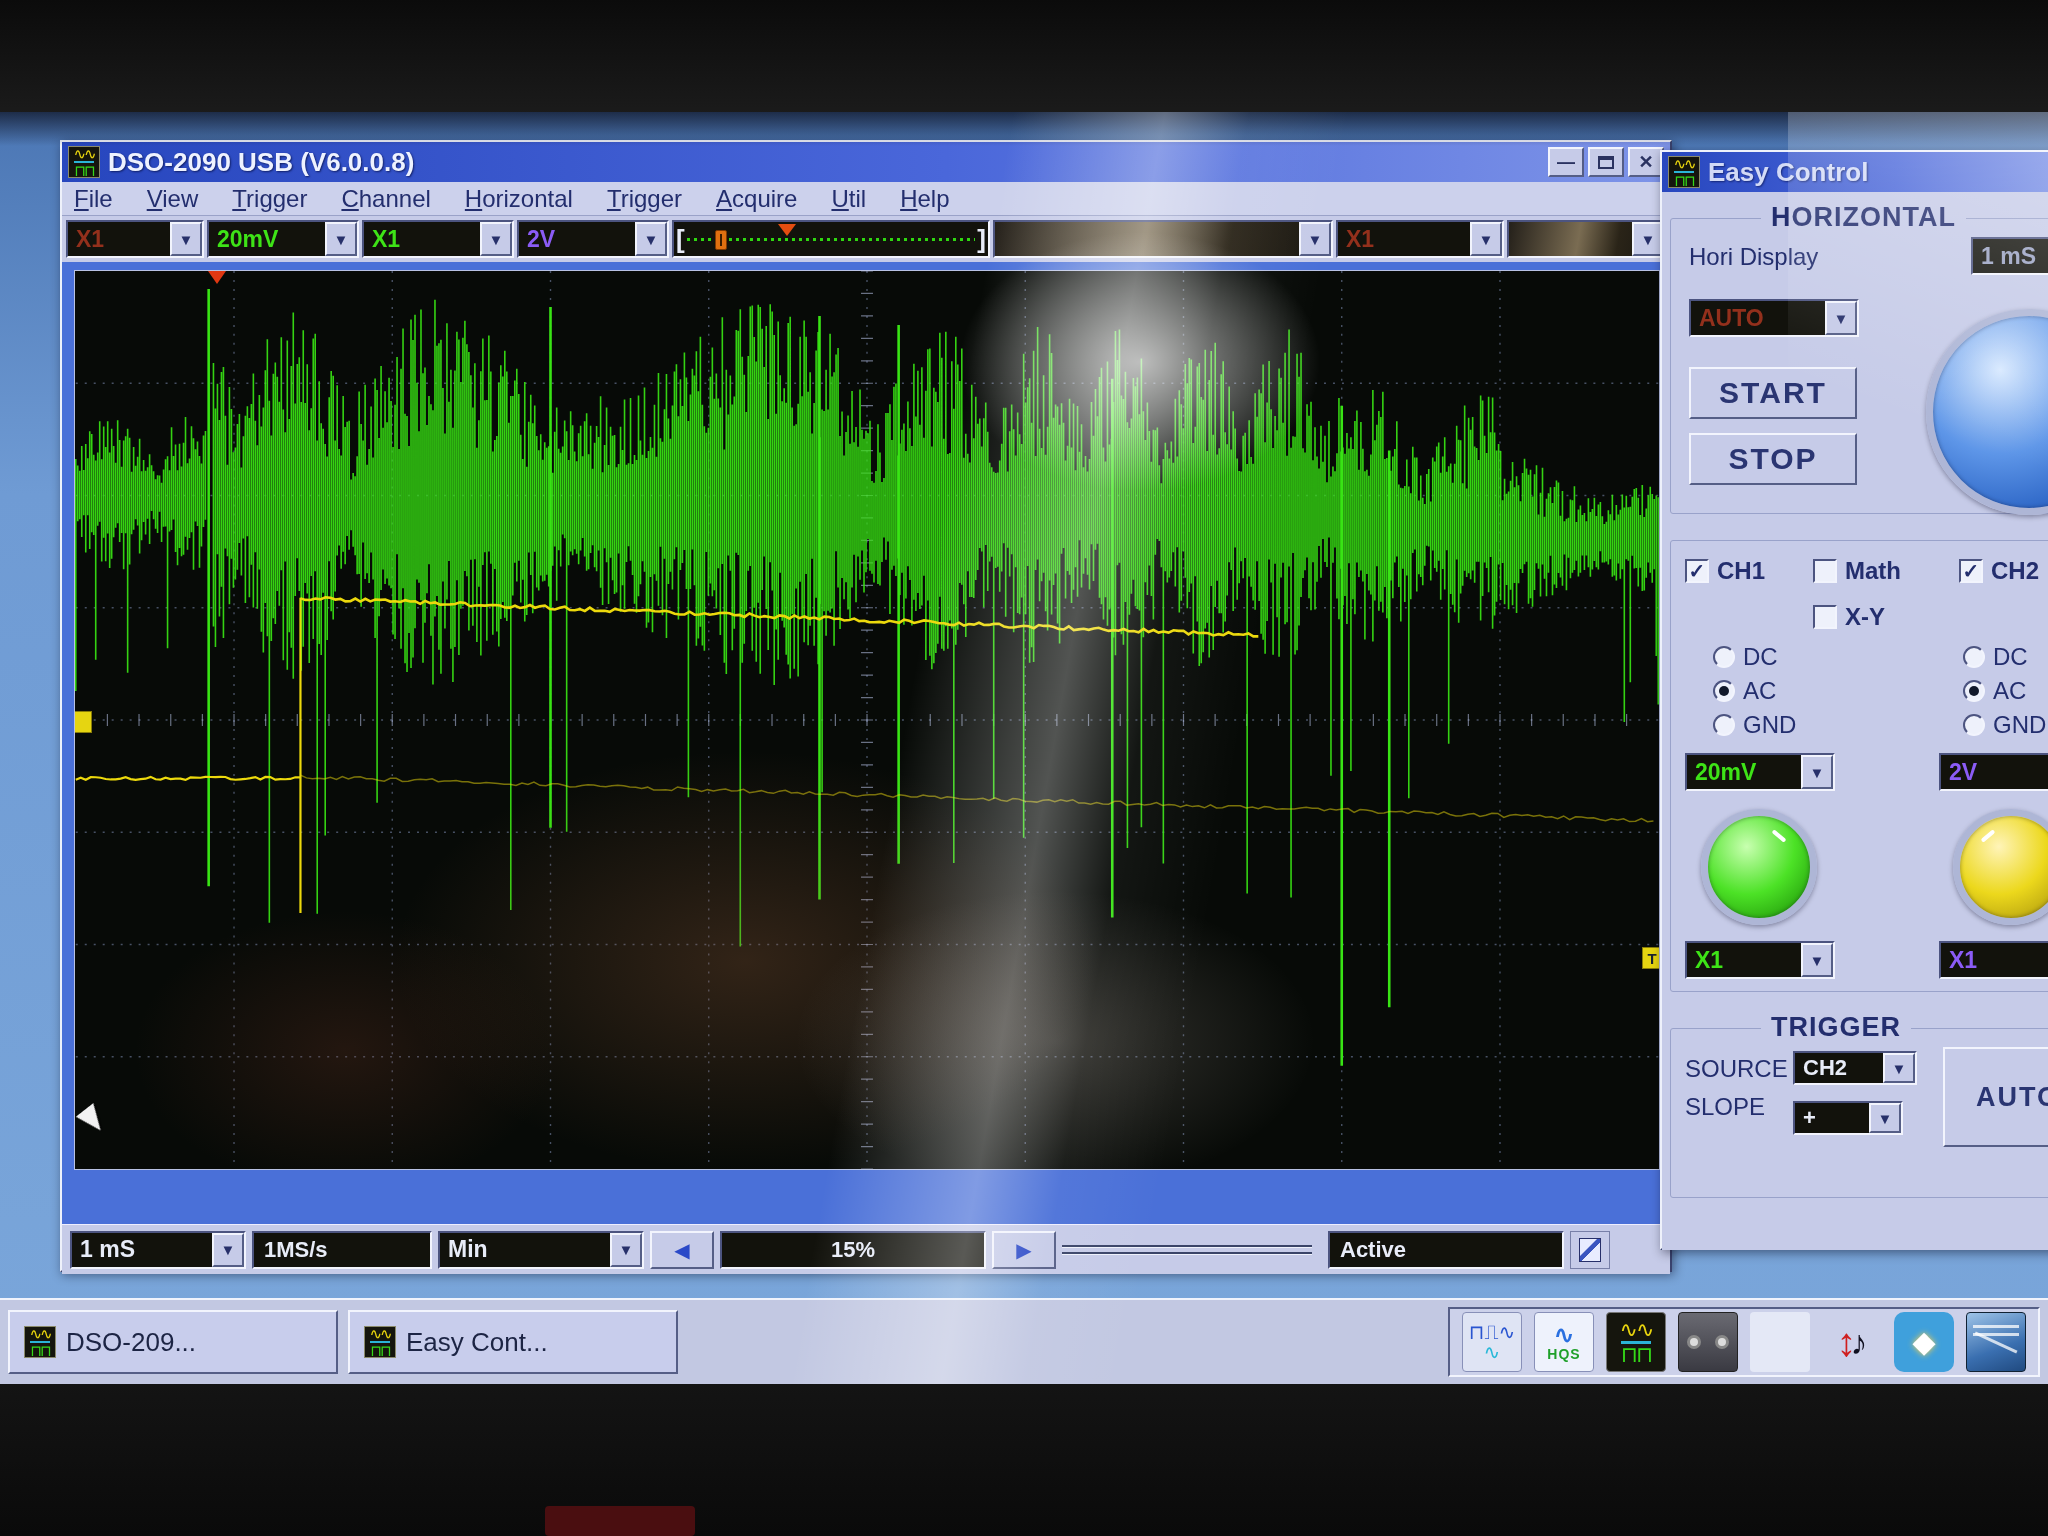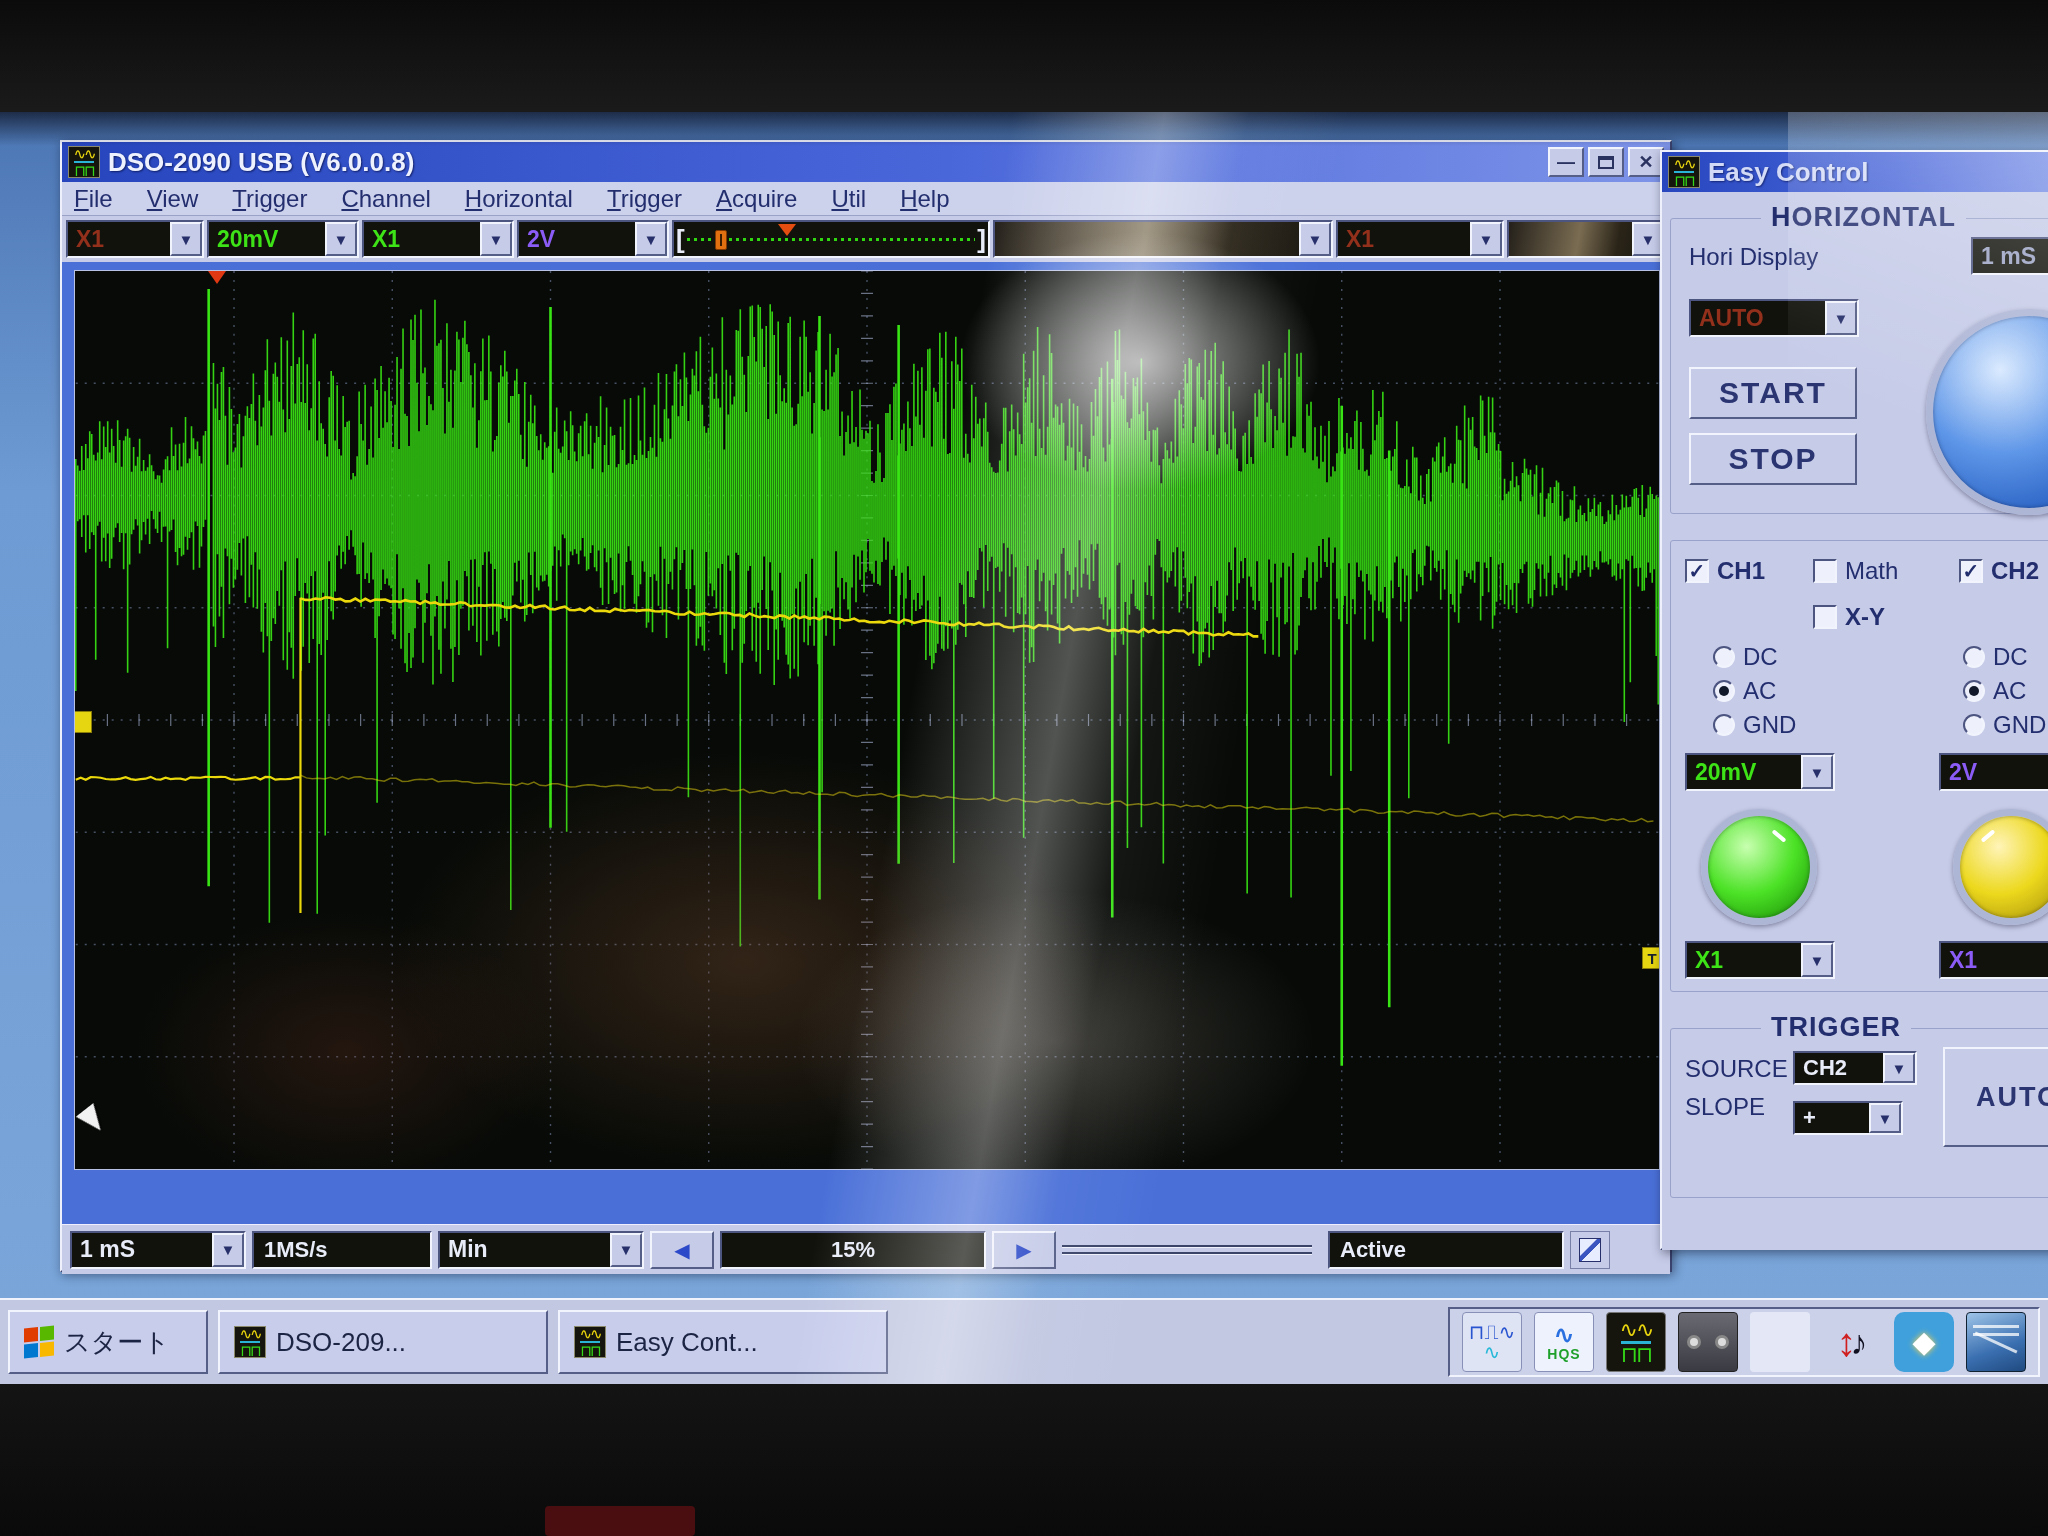--- a/index.html
+++ b/index.html
@@ -288,21 +288,21 @@
           <span class="ebtn" style="left:18px;top:214px;width:168px;height:52px">STOP</span>
         </div>
 
         <div class="group" style="left:8px;top:348px;width:470px;height:452px">
           <span class="cbrow" style="left:14px;top:16px">
             <span class="cb">✓</span>
             <span class="lbl" style="font-weight:bold">CH1</span>
           </span>
           <span class="cbrow" style="left:142px;top:16px">
             <span class="cb"></span>
-            <span class="lbl" style="font-weight:normal">Math</span>
+            <span class="lbl" style="font-weight:bold">Math</span>
           </span>
           <span class="cbrow" style="left:288px;top:16px">
             <span class="cb">✓</span>
             <span class="lbl" style="font-weight:bold">CH2</span>
           </span>
           <span class="cbrow" style="left:142px;top:62px">
             <span class="cb"></span>
             <span class="lbl" style="font-weight:bold">X-Y</span>
           </span>
 
@@ -373,29 +373,20 @@
             <span class="val v-white">+</span>
             <span class="arrow">▼</span>
           </span>
           <span class="ebtn" style="left:272px;top:18px;width:150px;height:100px;font-size:27px">AUTO</span>
         </div>
 
       </div>
     </div>
 
     <div class="taskbar">
-      <span class="tbtn" style="width:200px">
-        <span class="start-flag">
-          <i style="background:#e03c00"></i>
-            <i style="background:#58b800"></i>
-            <i style="background:#0078d0"></i>
-            <i style="background:#f8b800"></i>
-        </span>
-        <span>スタート</span>
-      </span>
       <span class="tbtn" style="width:330px">
         <span class="wavicon">
           <span class="w1">∿∿</span>
           <span class="w2">⊓⊓</span>
         </span>
         <span>DSO-209...</span>
       </span>
       <span class="tbtn" style="width:330px">
         <span class="wavicon">
           <span class="w1">∿∿</span>

